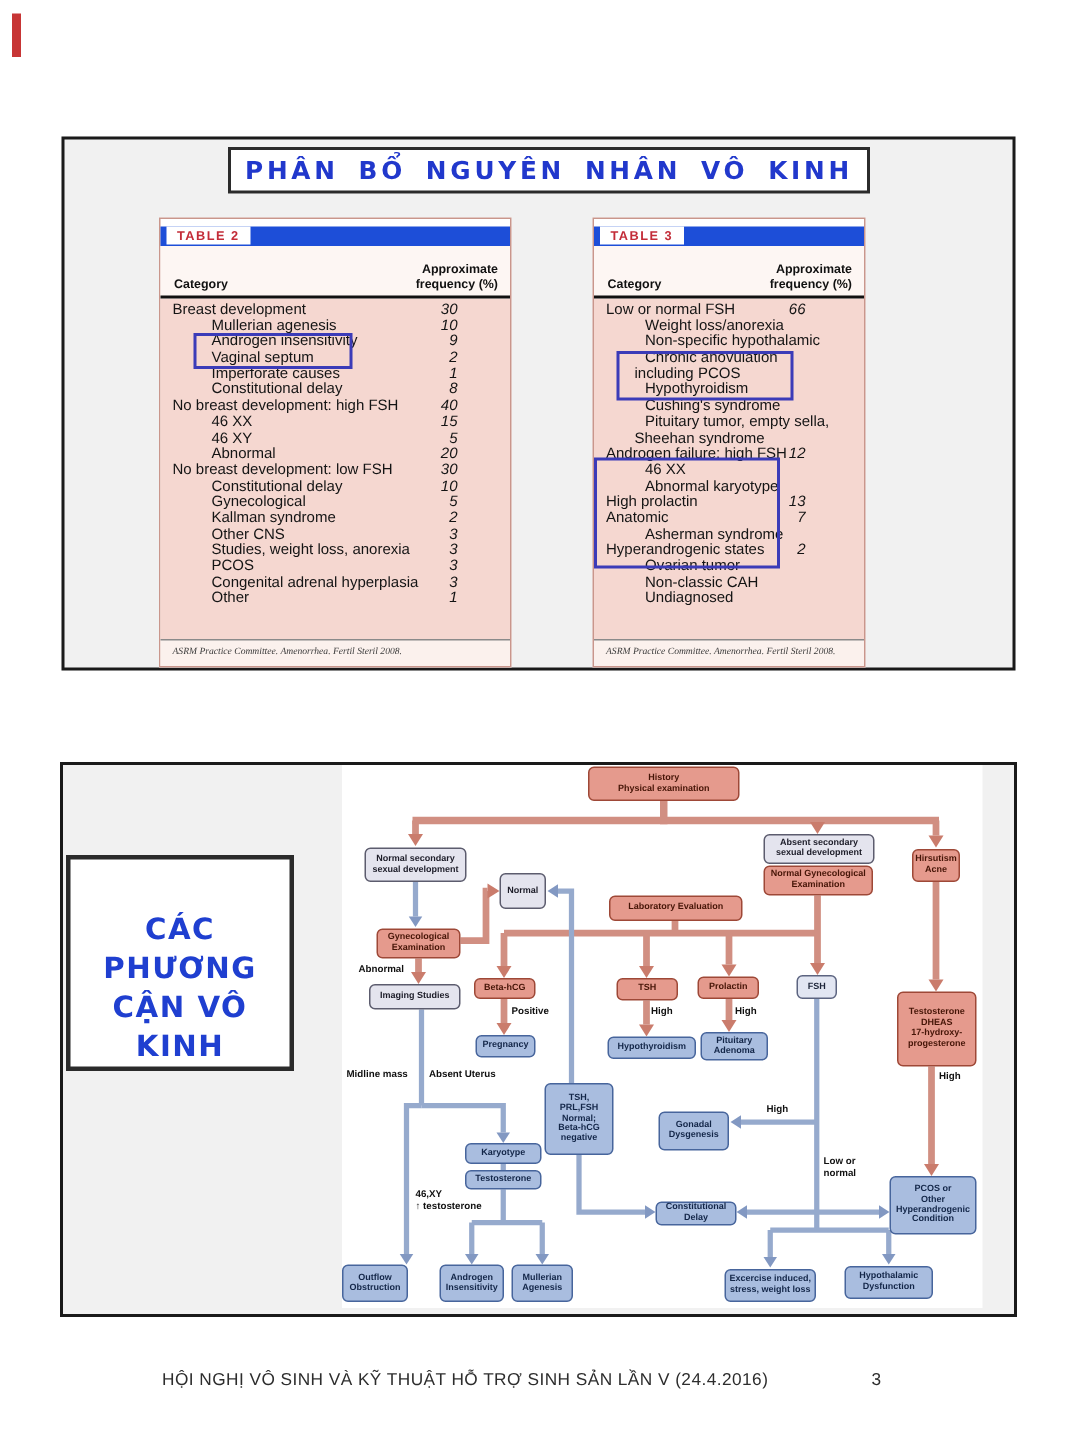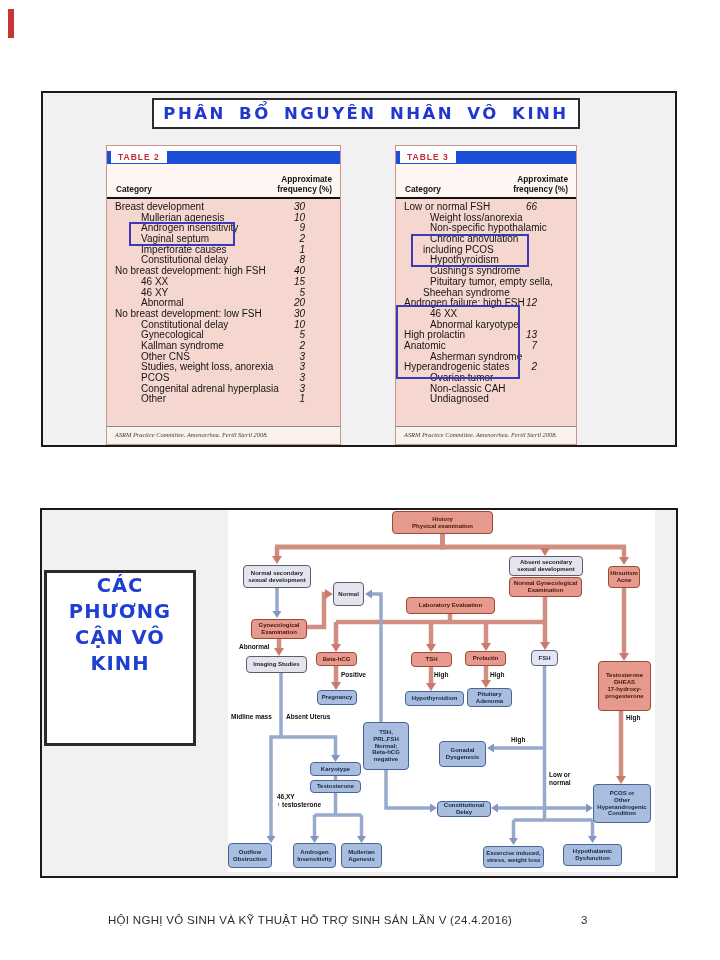--- a/index.html
+++ b/index.html
@@ -33,23 +33,23 @@
   .trow .tval{position:absolute;font-style:italic;}
   #table2 .tval{right:35px;}
   #table3 .tval{right:39px;}
   .ind0{padding-left:8px;} .ind1{padding-left:34px;} .ind2{padding-left:27px;}
   .tfoot{height:18px;background:#fbf1ed;border-top:1px solid #8a8a8a;flex:0 0 auto;
     font-family:"Liberation Serif","DejaVu Serif",serif;font-style:italic;font-size:6.4px;
     color:#3a3a3a;padding:4px 0 0 8px;box-sizing:border-box;}
   .hlbox{position:absolute;border:2px solid #3b3bb8;box-sizing:border-box;}
 
   
-  #left-textbox{position:absolute;left:44px;top:570px;width:152px;height:176px;background:#fff;
+  #left-textbox{position:absolute;left:44px;top:570px;width:152px;height:144px;background:#fff;
     border:3px solid #2b2b2b;box-sizing:border-box;display:flex;flex-direction:column;
-    align-items:center;justify-content:flex-start;}
+    align-items:center;justify-content:flex-end;}
   #left-textbox div{color:#1f3fd0;font-weight:bold;font-size:19.5px;line-height:26px;letter-spacing:1px;
     font-family:"DejaVu Sans","Liberation Sans",sans-serif;}
   #flow-bg{position:absolute;left:228px;top:510px;width:427px;height:362px;background:#fff;}
   #wires{position:absolute;left:0;top:0;pointer-events:none;}
   .node{position:absolute;box-sizing:border-box;border-radius:4px;display:flex;flex-direction:column;
     align-items:center;justify-content:center;text-align:center;
     font-size:6px;line-height:6.8px;font-weight:600;padding:1px;}
   .node.salmon{background:#e59a8d;border:1px solid #9e4837;color:#461507;}
   .node.lavender{background:#e4e4ee;border:1px solid #5c5c6e;color:#1c1c28;}
   .node.blue{background:#a9bddf;border:1px solid #47659c;color:#132648;}

